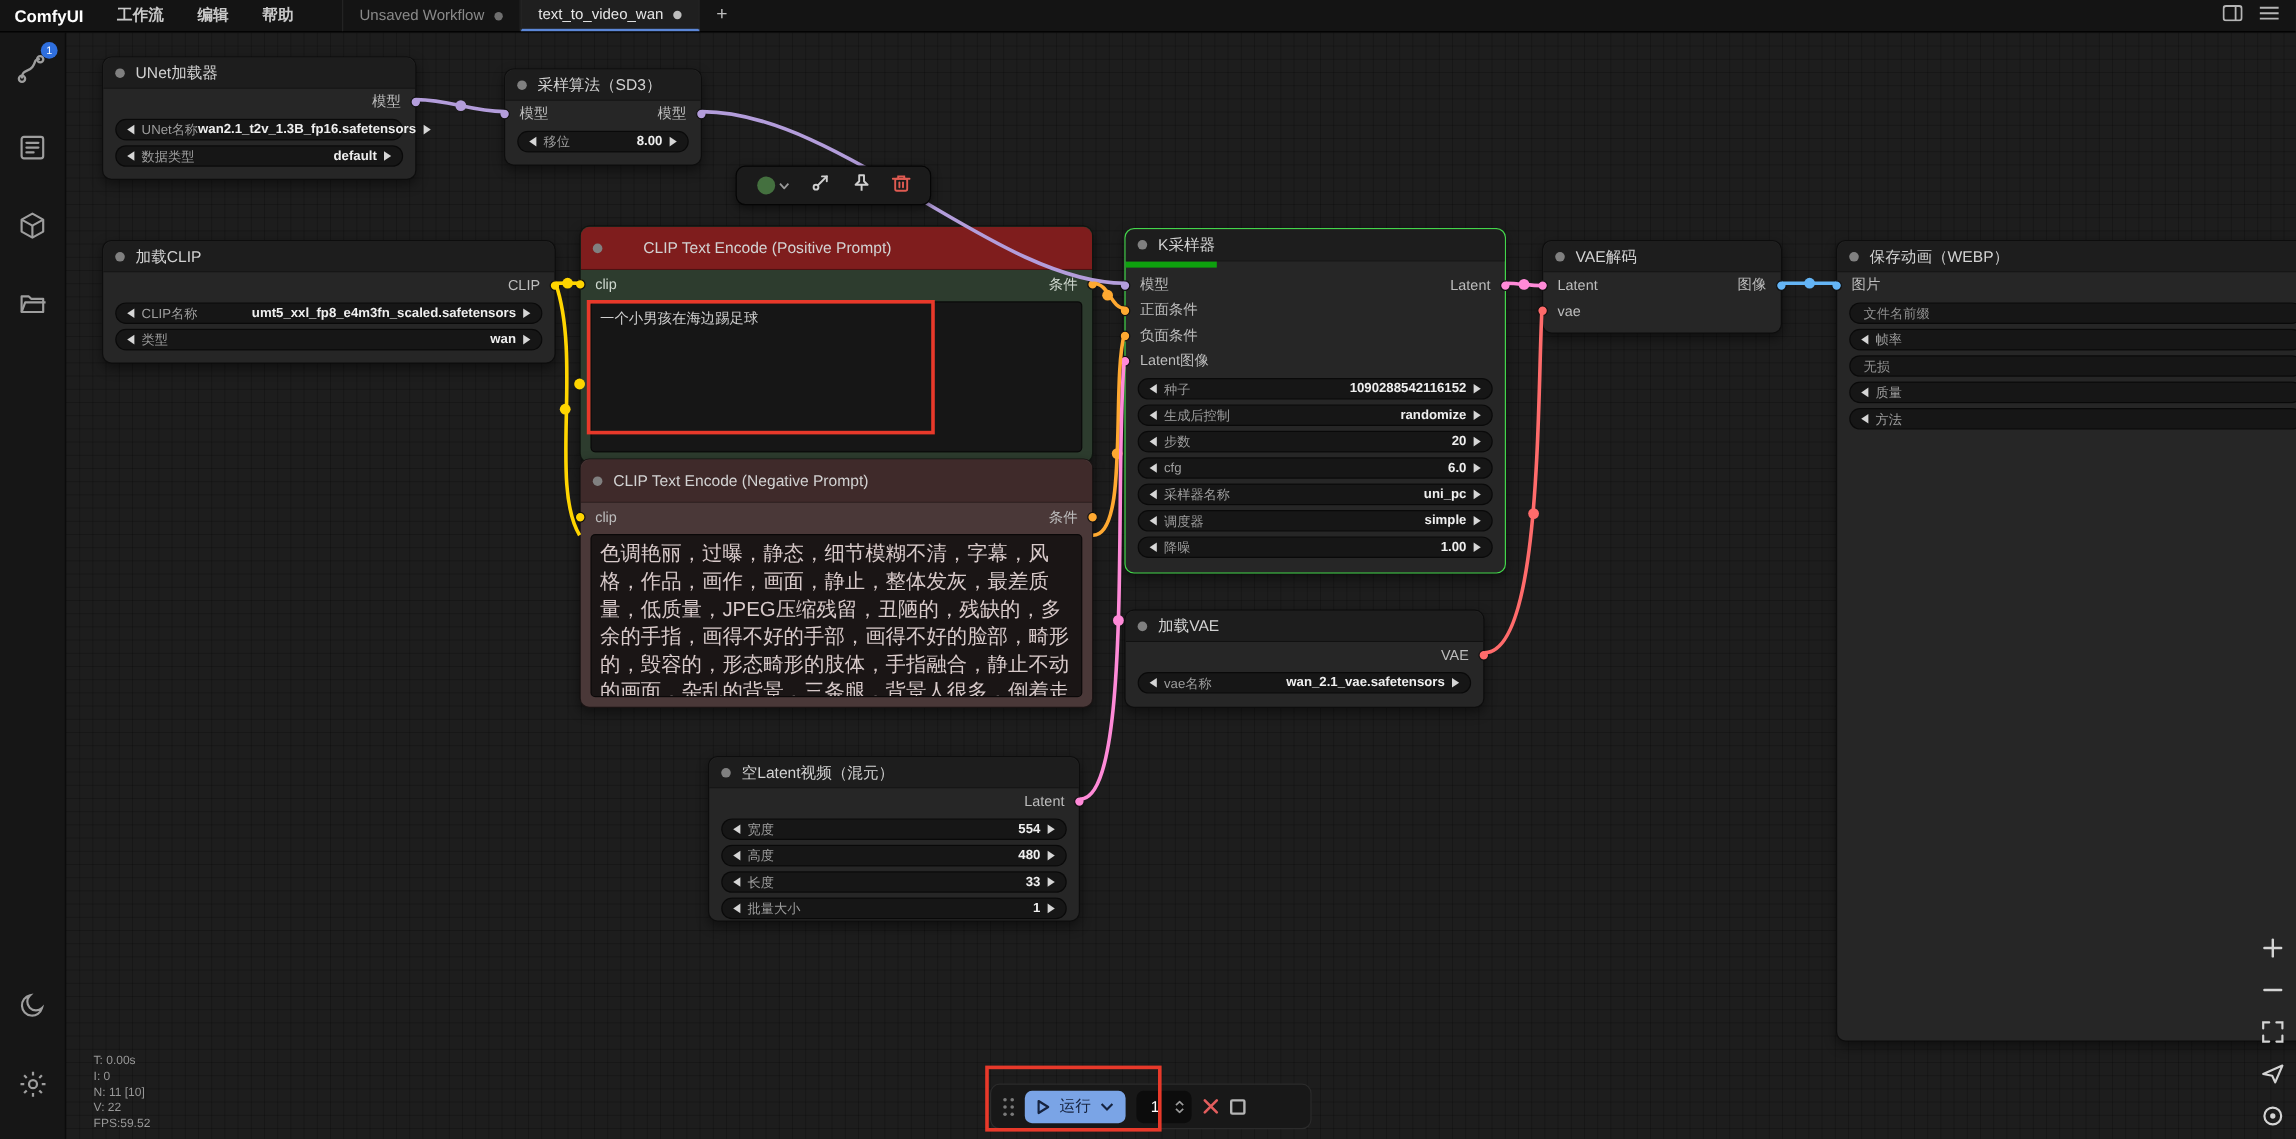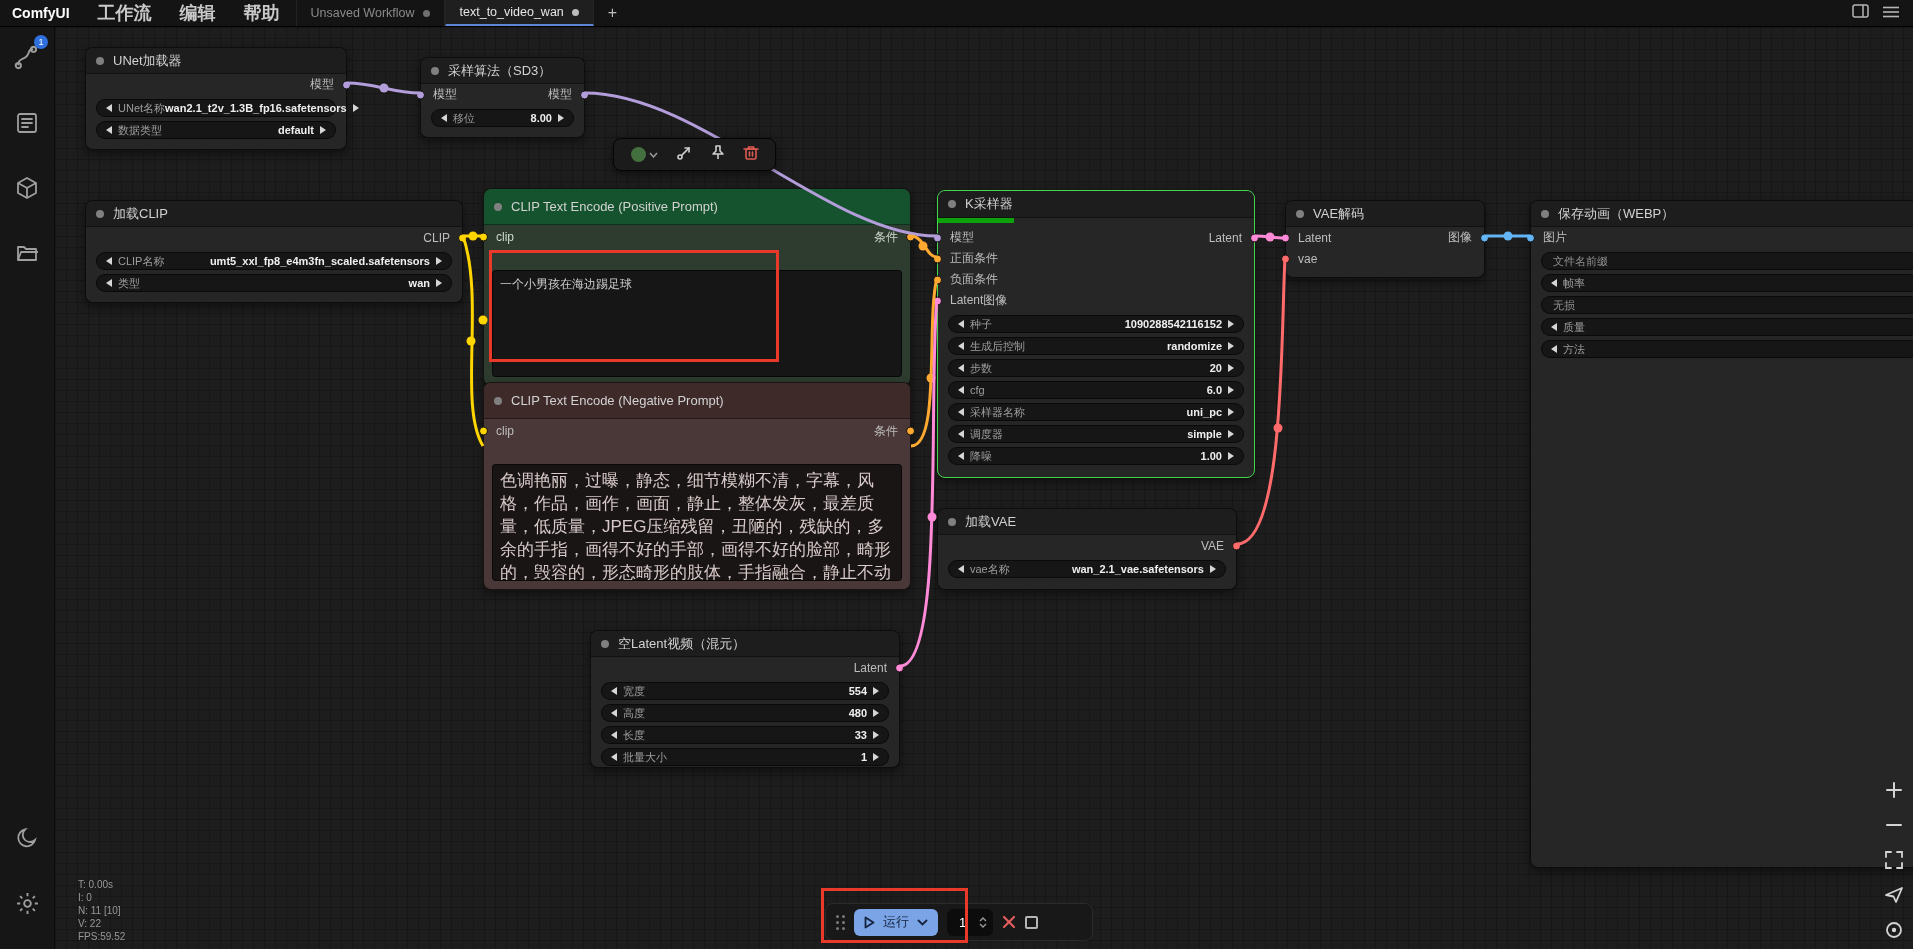--- a/index.html
+++ b/index.html
@@ -3,22 +3,22 @@
 <meta charset="utf-8">
 <style>
   * { margin:0; padding:0; box-sizing:border-box; }
   html,body { width:1913px; height:949px; overflow:hidden; background:#1d1d1d;
     font-family:"Liberation Sans","DejaVu Sans",sans-serif; }
 
   
   .menubar { position:absolute; left:0; top:0; width:1913px; height:27px; background:#141414;
     display:flex; align-items:stretch; z-index:20; border-bottom:1px solid #000; }
   .logo { color:#fff; font-weight:bold; font-size:14px; padding:0 14px 0 12px; display:flex; align-items:center; }
-  .menu-item { color:#c9c9c9; font-size:18px; font-weight:bold; padding:0 14px; display:flex; align-items:center; cursor:pointer; }
-  .tabs { display:flex; margin-left:2px; }
+  .menu-item { color:#c9c9c9; font-size:13px; font-weight:bold; padding:0 14px; display:flex; align-items:center; cursor:pointer; }
+  .tabs { display:flex; margin-left:26px; }
   .tab { display:flex; align-items:center; gap:8px; padding:0 14px; font-size:12.5px; color:#8a8a8a;
     border-left:1px solid #232323; border-right:1px solid #232323; }
   .tab.active { background:#1f1f1f; color:#e6e6e6; border-bottom:2px solid #5c87d7; }
   .tab .tab-dot { width:7px; height:7px; border-radius:50%; background:#6f6f6f; }
   .tab.active .tab-dot { background:#bdbdbd; }
   .newtab { color:#bdbdbd; font-size:16px; padding:0 14px; display:flex; align-items:center; }
   .menubar-right { margin-left:auto; display:flex; align-items:center; gap:14px; padding-right:14px; }
 
   
   .sidebar { position:absolute; left:0; top:27px; width:55px; height:922px; background:#161616; z-index:19;
@@ -50,24 +50,24 @@
   .pdot.in { left:-5px; } .pdot.out { right:-5px; }
   .widget { position:relative; height:18px; margin:4px 10px 0 10px; background:#161616; border:1px solid rgba(0,0,0,.55);
     border-radius:9px; display:flex; align-items:center; padding:0 9px; font-size:11px; }
   .widget .wlabel { color:#9e9e9e; margin-left:6px; white-space:nowrap; }
   .widget .wvalue { margin-left:auto; margin-right:6px; color:#efefef; font-weight:bold; white-space:nowrap; }
   .tri-l { width:0; height:0; border-top:4px solid transparent; border-bottom:4px solid transparent; border-right:6px solid #d6d6d6; flex:0 0 auto; }
   .tri-r { width:0; height:0; border-top:4px solid transparent; border-bottom:4px solid transparent; border-left:6px solid #d6d6d6; flex:0 0 auto; }
   .widget.textw .wlabel { margin-left:2px; color:#8f8f8f; }
 
   .ta { position:absolute; left:8px; right:8px; bottom:8px; background:#161616; border:1px solid rgba(0,0,0,.6);
-    border-radius:4px; color:#cfcfcf; font-size:12px; padding:5px 7px; white-space:pre-wrap; overflow:hidden;margin-top:19px; }
-
-  
-  .node.green { background:#2d3c2e; } .node.green .node-header { background:#14532d; }
+    border-radius:4px; color:#cfcfcf; font-size:12px; padding:5px 7px; white-space:pre-wrap; overflow:hidden; }
+
+  
+  .node.green { background:#2d3c2e; } .node.green .node-header { background:#7f1d1d;gap:25px; }
   .node.green .row .plabel { color:#cfd8cf; }
   .node.maroon { background:#4a3838; } .node.maroon .node-header { background:#3f2a2a; }
   .node.maroon .ta { background:#1a1515; color:#d8caca; font-size:17px; line-height:1.35; }
   .node.selected { border:1.5px solid #43d64b; }
   .progress { position:absolute; left:0; top:27px; height:5px; width:24%; background:#0ea10e; }
 
   
   svg.wires { position:absolute; left:0; top:0; width:1913px; height:949px; z-index:3; pointer-events:none; }
 
   

